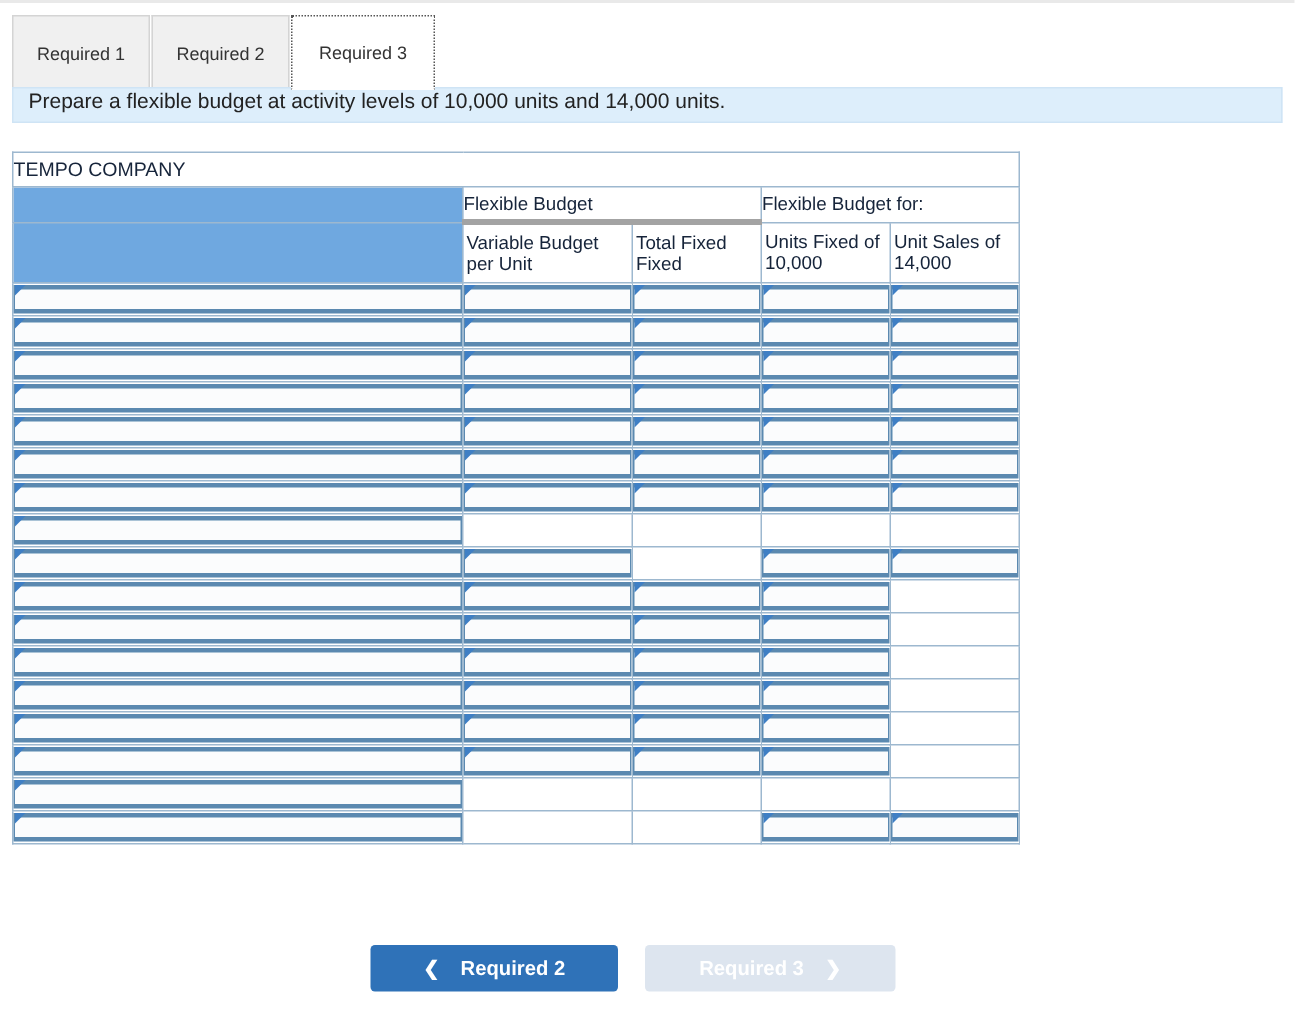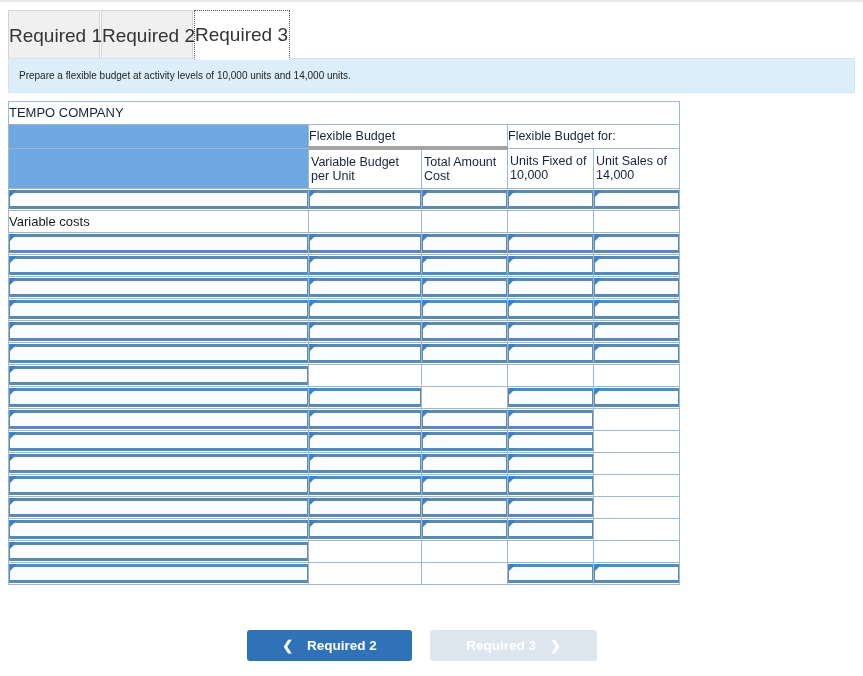--- a/index.html
+++ b/index.html
@@ -24,22 +24,22 @@
     border-top: 2px solid #e9e9e9;
     box-sizing: border-box;
   }
   .tab {
     position: absolute;
     top: 8px;
     height: 50px;
     box-sizing: border-box;
     display: flex;
     align-items: center;
-    justify-content: flex-start;
-    font-size: 19px;
+    justify-content: center;
+    font-size: 12px;
     color: #333333;
     background: #f0f0f0;
     border: 1px solid #d4d4d4;
     border-bottom: none;
     cursor: pointer;
     white-space: nowrap;
   }
   .tab.active {
     background: #ffffff;
     border: 1px dotted #555555;
@@ -49,28 +49,28 @@
   #tab-0 { left: 8px;   width: 92px; }
   #tab-1 { left: 101px; width: 92px; }
   #tab-2 { left: 194px; width: 96px; }
 
   
   #banner {
     position: absolute;
     left: 8px;
     top: 58px;
     width: 847px;
-    height: 35px;
+    height: 24px;
     box-sizing: border-box;
     background: #ddeefb;
     border: 1px solid #cfe4f5;
     display: flex;
-    align-items: center;
+    align-items: flex-start;
     padding-left: 10px;
-    font-size: 10px;
+    font-size: 14px;
     color: #222222;
   }
 
   
   #sheet-wrap {
     position: absolute;
     left: 8px;
     top: 101px;
     width: 671px;
   }
@@ -224,48 +224,41 @@
 
       <tr>
         <td class="hdr blank"></td>
         <td class="hdr grp grp-underline" colspan="2">Flexible Budget</td>
         <td class="hdr grp" colspan="2">Flexible Budget for:</td>
       </tr>
 
       <tr>
         <td class="hdr blank"></td>
         <td class="hdr sub">Variable Budget per Unit</td>
-        <td class="hdr sub">Total Amount Cost</td>
+        <td class="hdr sub">Total Fixed Fixed</td>
         <td class="hdr sub">Units Fixed of 10,000</td>
         <td class="hdr sub">Unit Sales of 14,000</td>
       </tr>
 
     <tr>
           <td class="icell">
             <span class="inp"></span>
           </td>
           <td class="icell">
             <span class="inp"></span>
           </td>
           <td class="icell">
             <span class="inp"></span>
           </td>
           <td class="icell">
             <span class="inp"></span>
           </td>
           <td class="icell">
             <span class="inp"></span>
           </td>
-        </tr>
-        <tr>
-          <td class="labeltext">Variable costs</td>
-          <td></td>
-          <td></td>
-          <td></td>
-          <td></td>
         </tr>
         <tr>
           <td class="icell">
             <span class="inp"></span>
           </td>
           <td class="icell">
             <span class="inp"></span>
           </td>
           <td class="icell">
             <span class="inp"></span>

